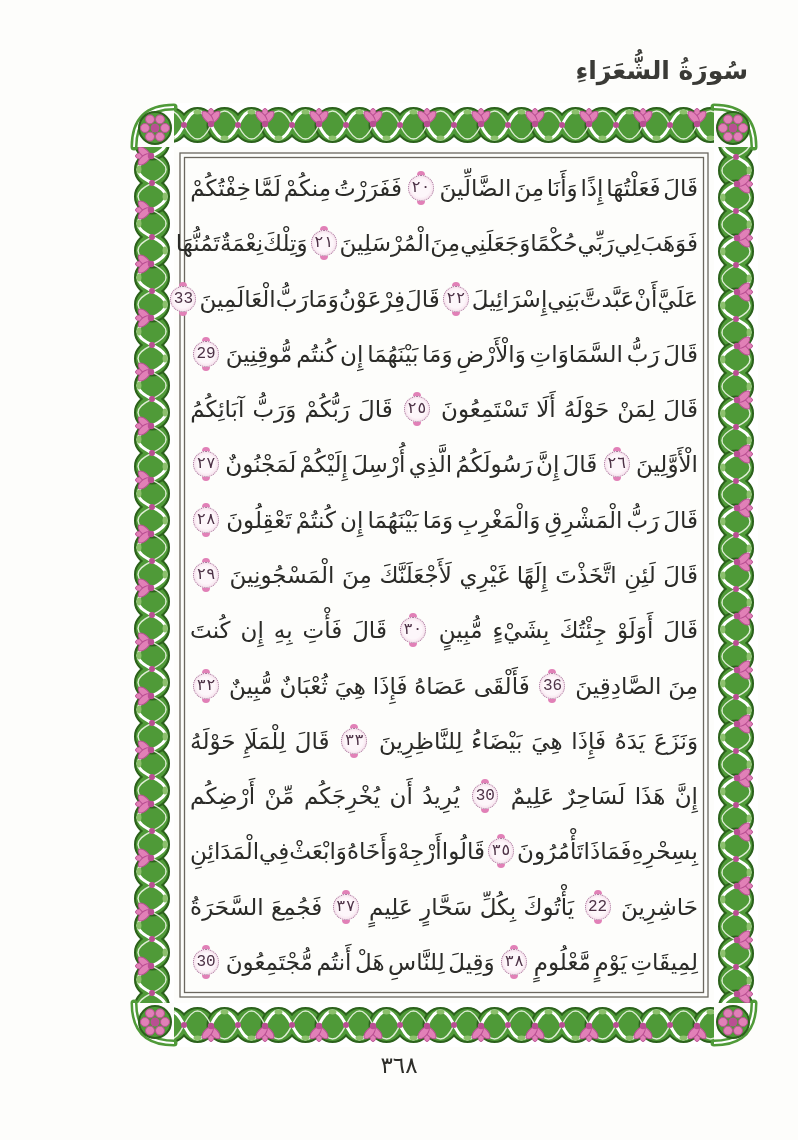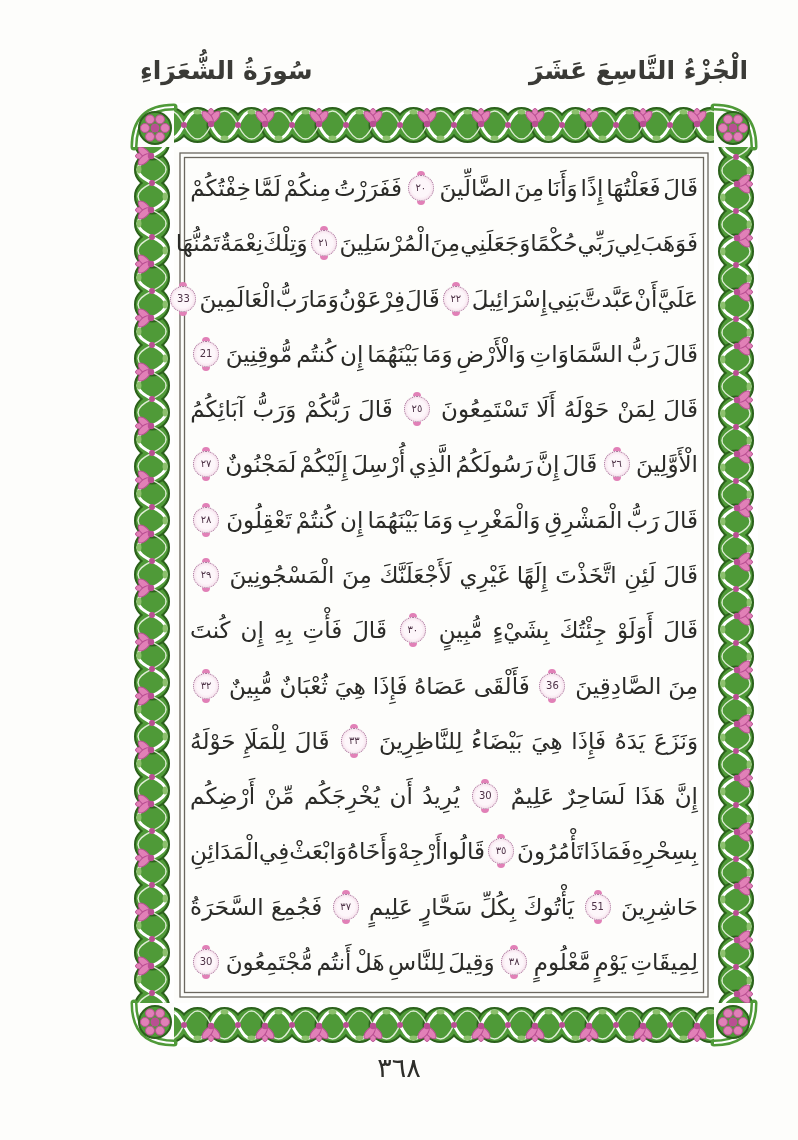--- a/index.html
+++ b/index.html
@@ -49,37 +49,37 @@
     display:flex; flex-direction:row; flex-wrap:nowrap;
     justify-content:space-between; align-items:center;
     direction:rtl; width:100%; height:54px;
     font-size:23px; color:var(--ink); white-space:nowrap;
   }
   .qline .w{ flex:0 0 auto; }
   .ayah{
     flex:0 0 auto;
     width:26px; height:26px; border-radius:50%;
     display:inline-flex; align-items:center; justify-content:center;
-    font-size:10px; line-height:1; color:#4d3246;
+    font-size:16px; line-height:1; color:#4d3246;
     background:radial-gradient(circle, #fdf6fa 52%, #eecadd 100%);
     border:1.5px dotted #a06a93;
     box-shadow:0 -13px 0 -9px var(--flower-pink), 0 13px 0 -9px var(--flower-pink);
     margin:0 3px;
+    font-family:Liberation Mono, monospace;
   }
   
   .page-number{
     position:absolute; top:1052px; left:0; width:798px;
-    text-align:center; font-size:27px; color:#2e2e2a;
+    text-align:center; font-size:23px; color:#2e2e2a;
   }
 </style>
 </head>
 <body>
 
 <div class="page-header">
-  <span>الْجُزْءُ التَّاسِعَ عَشَرَ</span>
   <span>سُورَةُ الشُّعَرَاءِ</span>
 </div>
 
 <div class="frame-wrap">
   <svg width="628" height="944" viewBox="0 0 628 944">
     <defs>
       <pattern id="vine" width="54" height="44" patternUnits="userSpaceOnUse">
         <rect width="54" height="44" fill="#ffffff"></rect>
         <circle cx="13.5" cy="22" r="17" class="pg"></circle>
         <circle cx="40.5" cy="22" r="17" class="pg"></circle>
@@ -179,21 +179,21 @@
     <div class="qline">
       <span class="w">قَالَ</span>
       <span class="w">رَبُّ</span>
       <span class="w">السَّمَاوَاتِ</span>
       <span class="w">وَالْأَرْضِ</span>
       <span class="w">وَمَا</span>
       <span class="w">بَيْنَهُمَا</span>
       <span class="w">إِن</span>
       <span class="w">كُنتُم</span>
       <span class="w">مُّوقِنِينَ</span>
-      <span class="ayah">21</span>
+      <span class="ayah">29</span>
     </div>
     <div class="qline">
       <span class="w">قَالَ</span>
       <span class="w">لِمَنْ</span>
       <span class="w">حَوْلَهُ</span>
       <span class="w">أَلَا</span>
       <span class="w">تَسْتَمِعُونَ</span>
       <span class="ayah">٢٥</span>
       <span class="w">قَالَ</span>
       <span class="w">رَبُّكُمْ</span>
@@ -291,21 +291,21 @@
       <span class="ayah">٣٥</span>
       <span class="w">قَالُوا</span>
       <span class="w">أَرْجِهْ</span>
       <span class="w">وَأَخَاهُ</span>
       <span class="w">وَابْعَثْ</span>
       <span class="w">فِي</span>
       <span class="w">الْمَدَائِنِ</span>
     </div>
     <div class="qline">
       <span class="w">حَاشِرِينَ</span>
-      <span class="ayah">51</span>
+      <span class="ayah">22</span>
       <span class="w">يَأْتُوكَ</span>
       <span class="w">بِكُلِّ</span>
       <span class="w">سَحَّارٍ</span>
       <span class="w">عَلِيمٍ</span>
       <span class="ayah">٣٧</span>
       <span class="w">فَجُمِعَ</span>
       <span class="w">السَّحَرَةُ</span>
     </div>
     <div class="qline">
       <span class="w">لِمِيقَاتِ</span>

